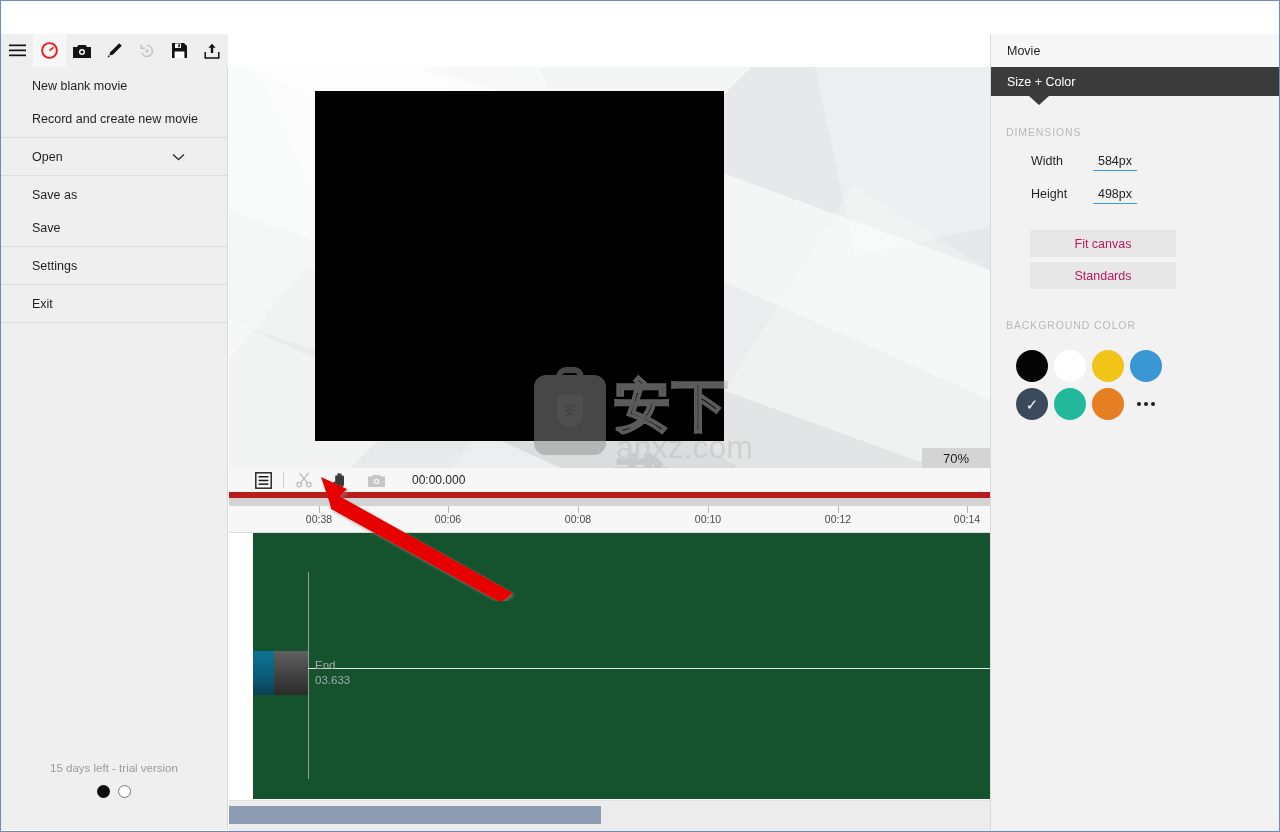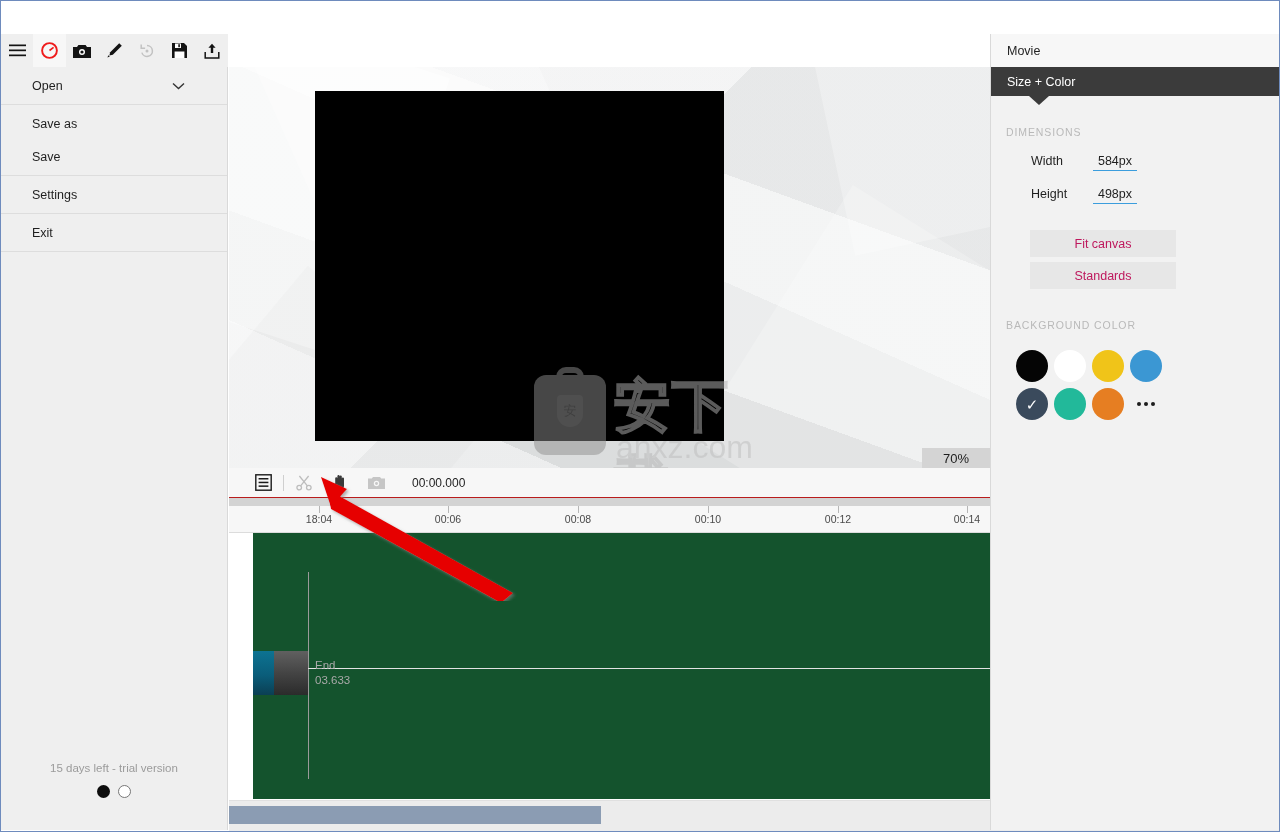--- a/index.html
+++ b/index.html
@@ -123,21 +123,21 @@
   }
   .wm-url {
     position: absolute; left: 82px; top: 62px;
     font-size: 32px; color: #bdbdbd; letter-spacing: 0px;
   }
 
   
   .tl-toolbar {
     position: absolute; left: 228px; top: 467px; right: 0; height: 30px;
     background: #f7f7f7; display: flex; align-items: center;
-    border-bottom: 1px solid #b91c1c;
+    border-bottom: 6px solid #b91c1c;
   }
   .tl-btn {
     width: 36px; height: 30px; display: flex; align-items: center; justify-content: center;
   }
   .tl-divider { width: 1px; height: 16px; background: #cfcfcf; margin: 0 2px; }
   .timecode { margin-left: 18px; font-size: 12px; color: #1d1d1d; }
 
   
   .ruler {
     position: absolute; left: 228px; top: 497px; right: 0; height: 35px;
@@ -303,20 +303,28 @@
     </div>
     <div class="tb-btn">
       <svg width="16" height="16" viewBox="0 0 16 16">
         <path d="M8 0.8l3.6 4H9.2v5.2H6.8V4.8H4.4z" fill="#141414"></path>
         <path d="M1.2 9v6h13.6V9" fill="none" stroke="#141414" stroke-width="1.5"></path>
       </svg>
     </div>
   </div>
 
   <div class="menupanel">
+    <div class="menu-group">
+      <div class="menu-item">
+        <span>New blank movie</span>
+      </div>
+      <div class="menu-item">
+        <span>Record and create new movie</span>
+      </div>
+    </div>
     <div class="menu-group">
       <div class="menu-item with-chevron">
         <span>Open</span>
         <span class="chevron">
           <svg width="13" height="8" viewBox="0 0 13 8">
               <polyline points="1,1.5 6.5,6.5 12,1.5" fill="none" stroke="#333" stroke-width="1.4"></polyline>
             </svg>
         </span>
       </div>
     </div>
@@ -403,21 +411,21 @@
   <div class="ruler">
     <div class="topband"></div>
     <div class="tick" style="left:90px"></div>
     <div class="tick" style="left:219px"></div>
     <div class="tick" style="left:349px"></div>
     <div class="tick" style="left:479px"></div>
     <div class="tick" style="left:609px"></div>
     <div class="tick" style="left:738px"></div>
     <div class="tick" style="left:867px"></div>
     <div class="tick" style="left:997px"></div>
-    <div class="tick-label" style="left:90px">18:04</div>
+    <div class="tick-label" style="left:90px">00:38</div>
     <div class="tick-label" style="left:219px">00:06</div>
     <div class="tick-label" style="left:349px">00:08</div>
     <div class="tick-label" style="left:479px">00:10</div>
     <div class="tick-label" style="left:609px">00:12</div>
     <div class="tick-label" style="left:738px">00:14</div>
     <div class="tick-label" style="left:867px">00:16</div>
     <div class="tick-label" style="left:997px">00:18</div>
     <div class="ruler-bottom"></div>
   </div>
 

